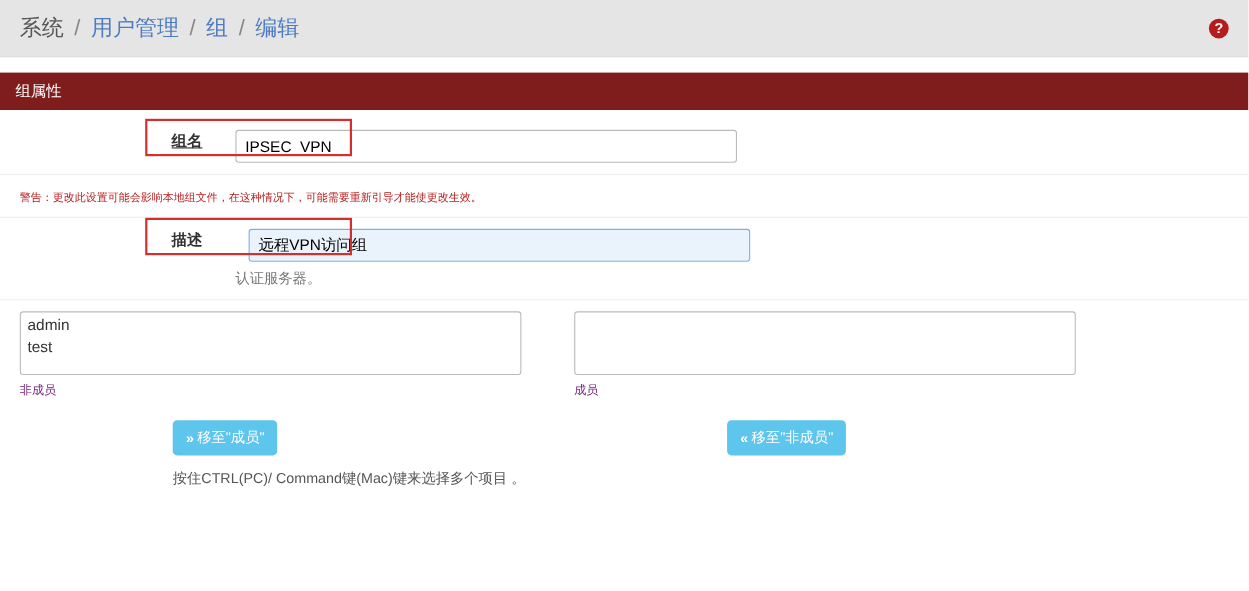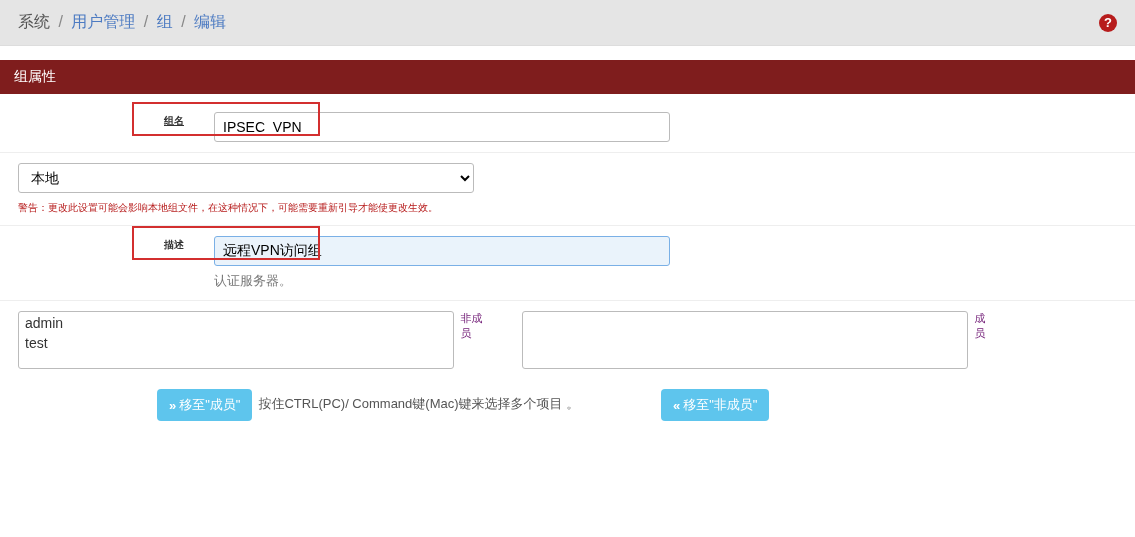--- a/index.html
+++ b/index.html
@@ -12,21 +12,21 @@
     }
     .breadcrumb-bar {
       background: #e5e5e5;
       padding: 12px 18px;
       display: flex;
       align-items: center;
       justify-content: space-between;
       border-bottom: 1px solid #ddd;
     }
     .breadcrumb {
-      font-size: 16px;
+      font-size: 20px;
       color: #555;
     }
     .breadcrumb a { color: #4d7bc2; text-decoration: none; }
     .breadcrumb .sep { color: #888; margin: 0 4px; }
     .help-icon {
       width: 18px; height: 18px;
       border-radius: 50%;
       background: #b71c1c;
       color: #fff;
       font-weight: bold;
@@ -62,49 +62,49 @@
       align-items: flex-start;
       padding: 6px 0;
       border-bottom: 1px solid #eee;
     }
     .form-row.noborder { border-bottom: none; }
     .form-label {
       width: 196px;
       padding: 6px 12px 6px 0;
       text-align: right;
       font-weight: bold;
-      font-size: 10px;
+      font-size: 14px;
       color: #333;
     }
     .form-label .underline { text-decoration: underline; }
     .form-value { flex: 1; padding: 4px 0 4px 18px; display: flex; flex-direction: column; gap: 4px; }
     .hl-box {
       position: absolute;
       border: 2px solid #d32f2f;
       pointer-events: none;
     }
     .rel { position: relative; }
     input[type=text], select {
       height: 30px;
       padding: 4px 8px;
       font-size: 14px;
       border: 1px solid #bbb;
       border-radius: 3px;
       width: 456px;
       background: #fff;
     }
-    input.focused { background: #eaf3fb; border-color: #7ab0e6; }
+    input.focused { background: #eaf3fb; border-color: #7ab0e6; margin-left: 12px; }
     .help-text { color: #777; font-size: 13px; margin-top: 2px; }
     .warn-text { color: #b71c1c; font-size: 10px; margin-top: 4px; }
     .dual-col {
       display: flex;
       gap: 30px;
       width: 100%;
     }
-    .dual-col .col { width: 474px; display: flex; flex-direction: row; gap: 6px; }
+    .dual-col .col { width: 474px; display: flex; flex-direction: column; gap: 6px; }
     .listbox {
       width: 456px; height: 58px;
       border: 1px solid #bbb;
       border-radius: 3px;
       background: #fff;
       overflow-y: scroll;
       font-size: 14px;
       padding: 2px 4px;
       line-height: 1.4;
     }
@@ -153,23 +153,20 @@
     <div class="form-row rel">
       <div class="form-label"><span class="underline">组名</span></div>
       <div class="form-value">
         <input type="text" value="IPSEC_VPN" style="">
       </div>
       <div class="hl-box" style="left:132px; top:0px; width:188px; height:34px;"></div>
     </div>
 
     <div class="form-row">
       <div class="form-value">
-        <select>
-          <option>本地</option>
-        </select>
         <div class="warn-text">警告：更改此设置可能会影响本地组文件，在这种情况下，可能需要重新引导才能使更改生效。</div>
       </div>
     </div>
 
     <div class="form-row rel">
       <div class="form-label"><span>描述</span></div>
       <div class="form-value">
         <input type="text" class="focused" value="远程VPN访问组" style="">
         <div class="help-text">认证服务器。</div>
       </div>

